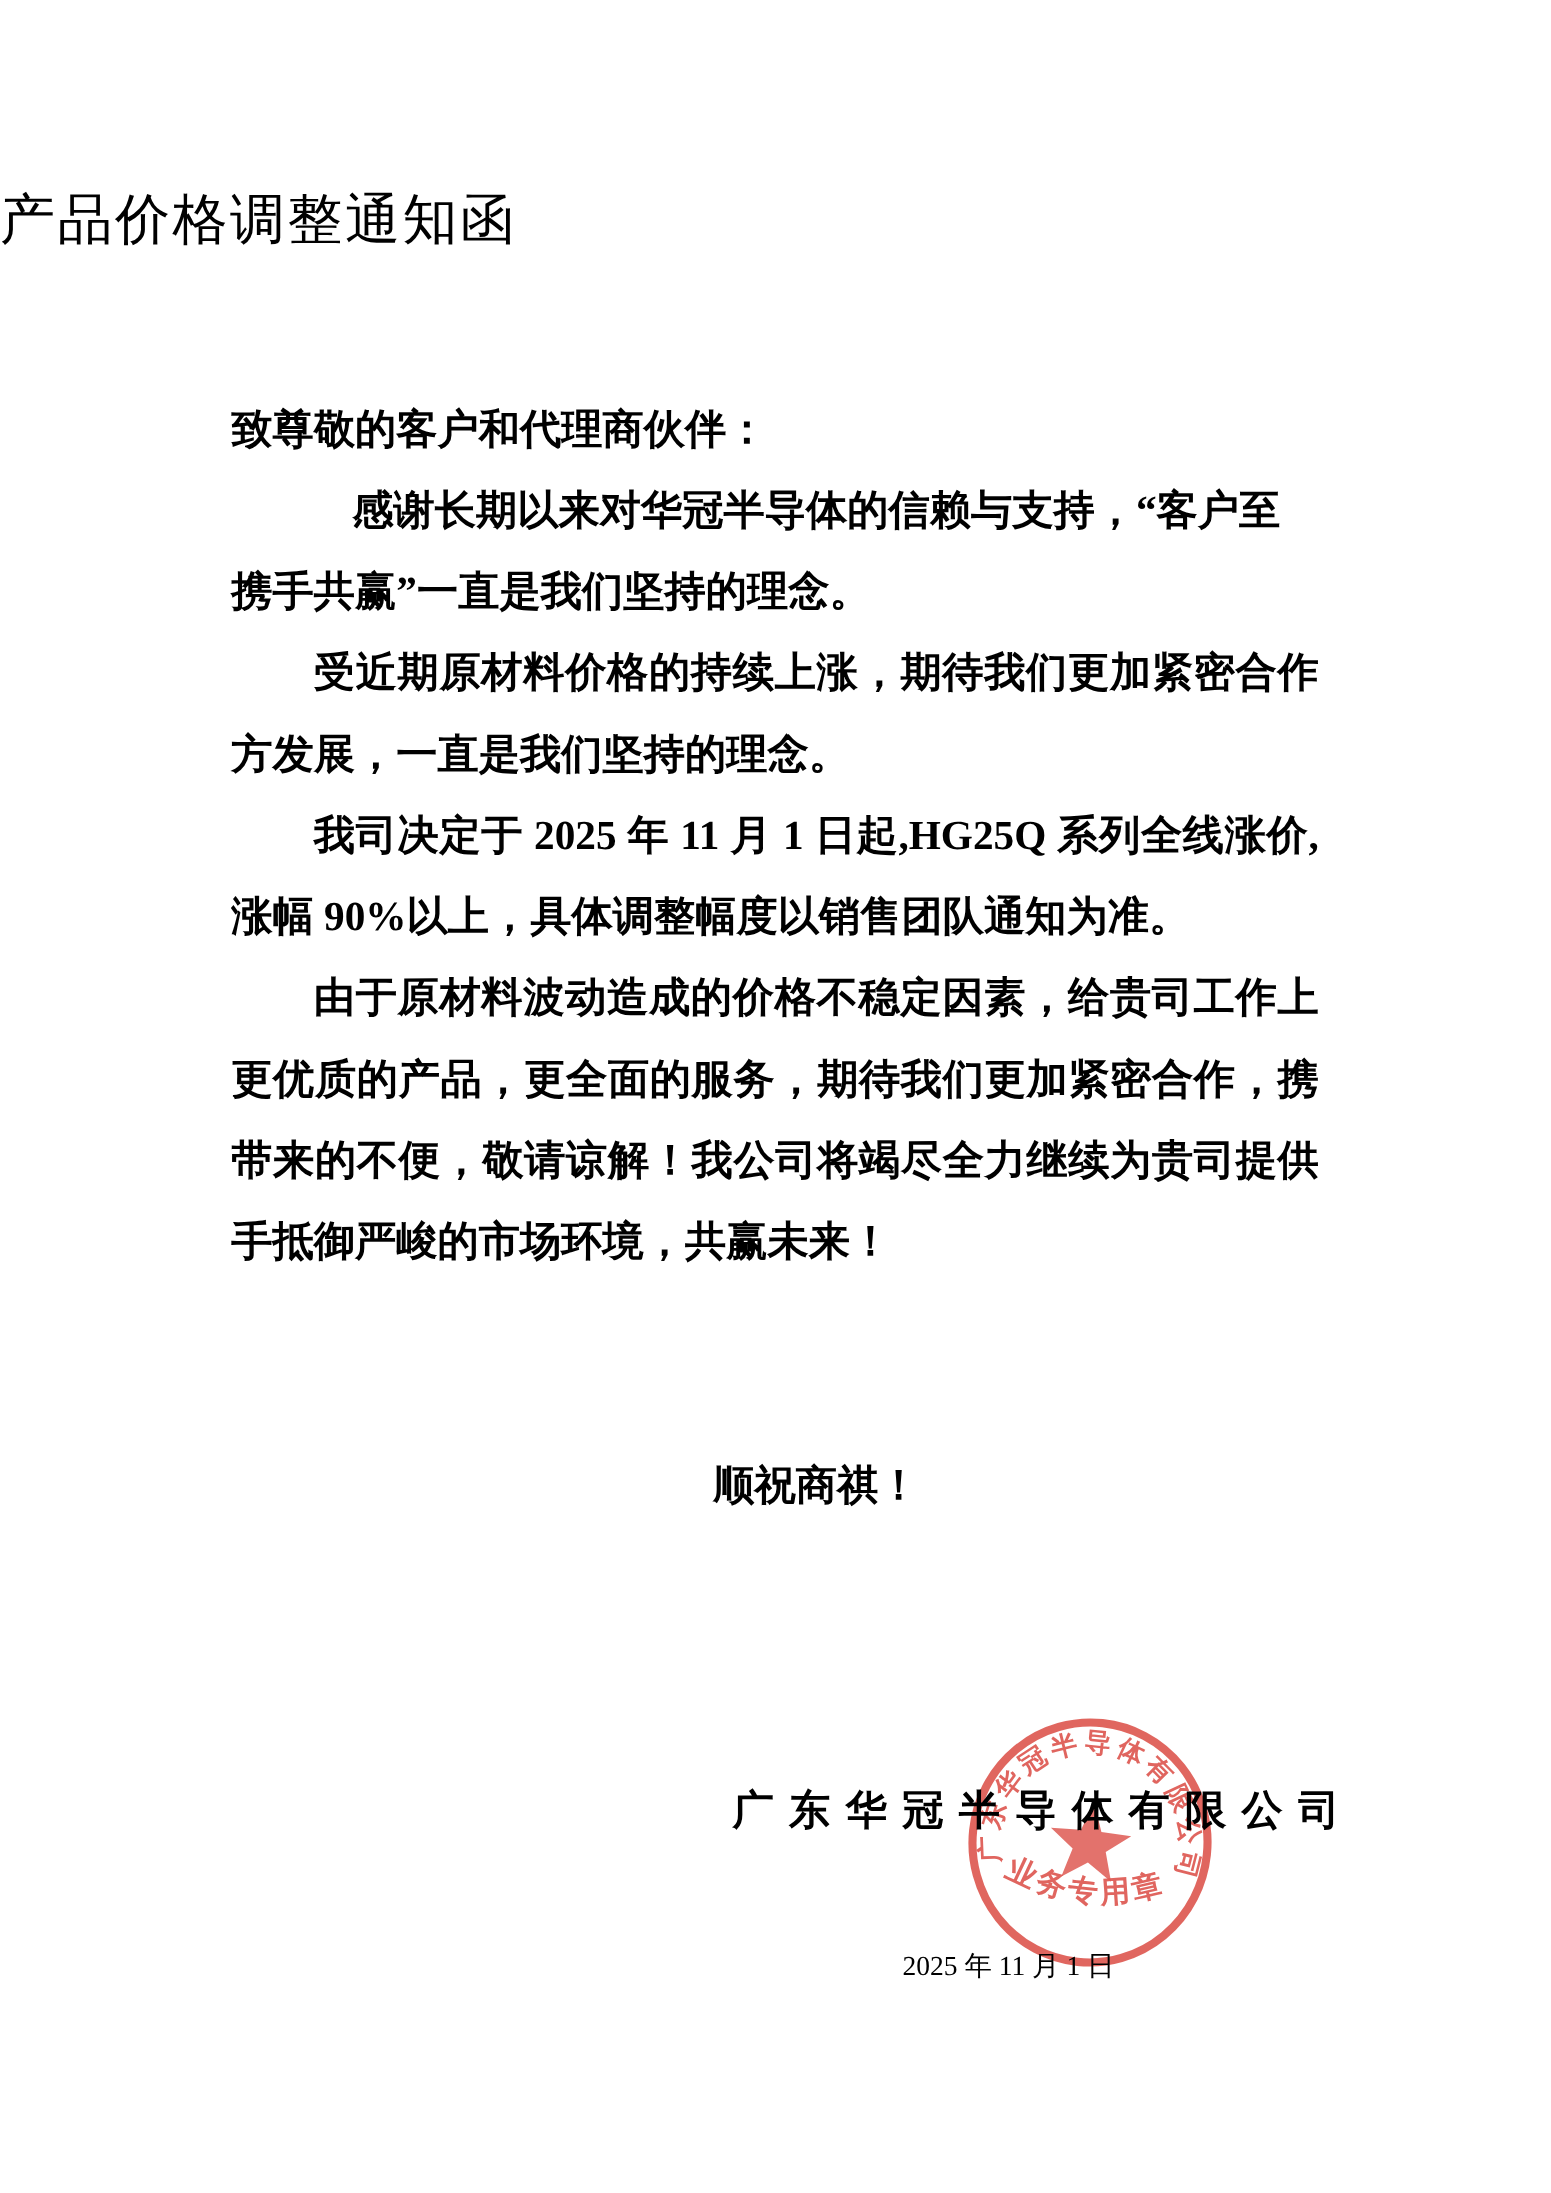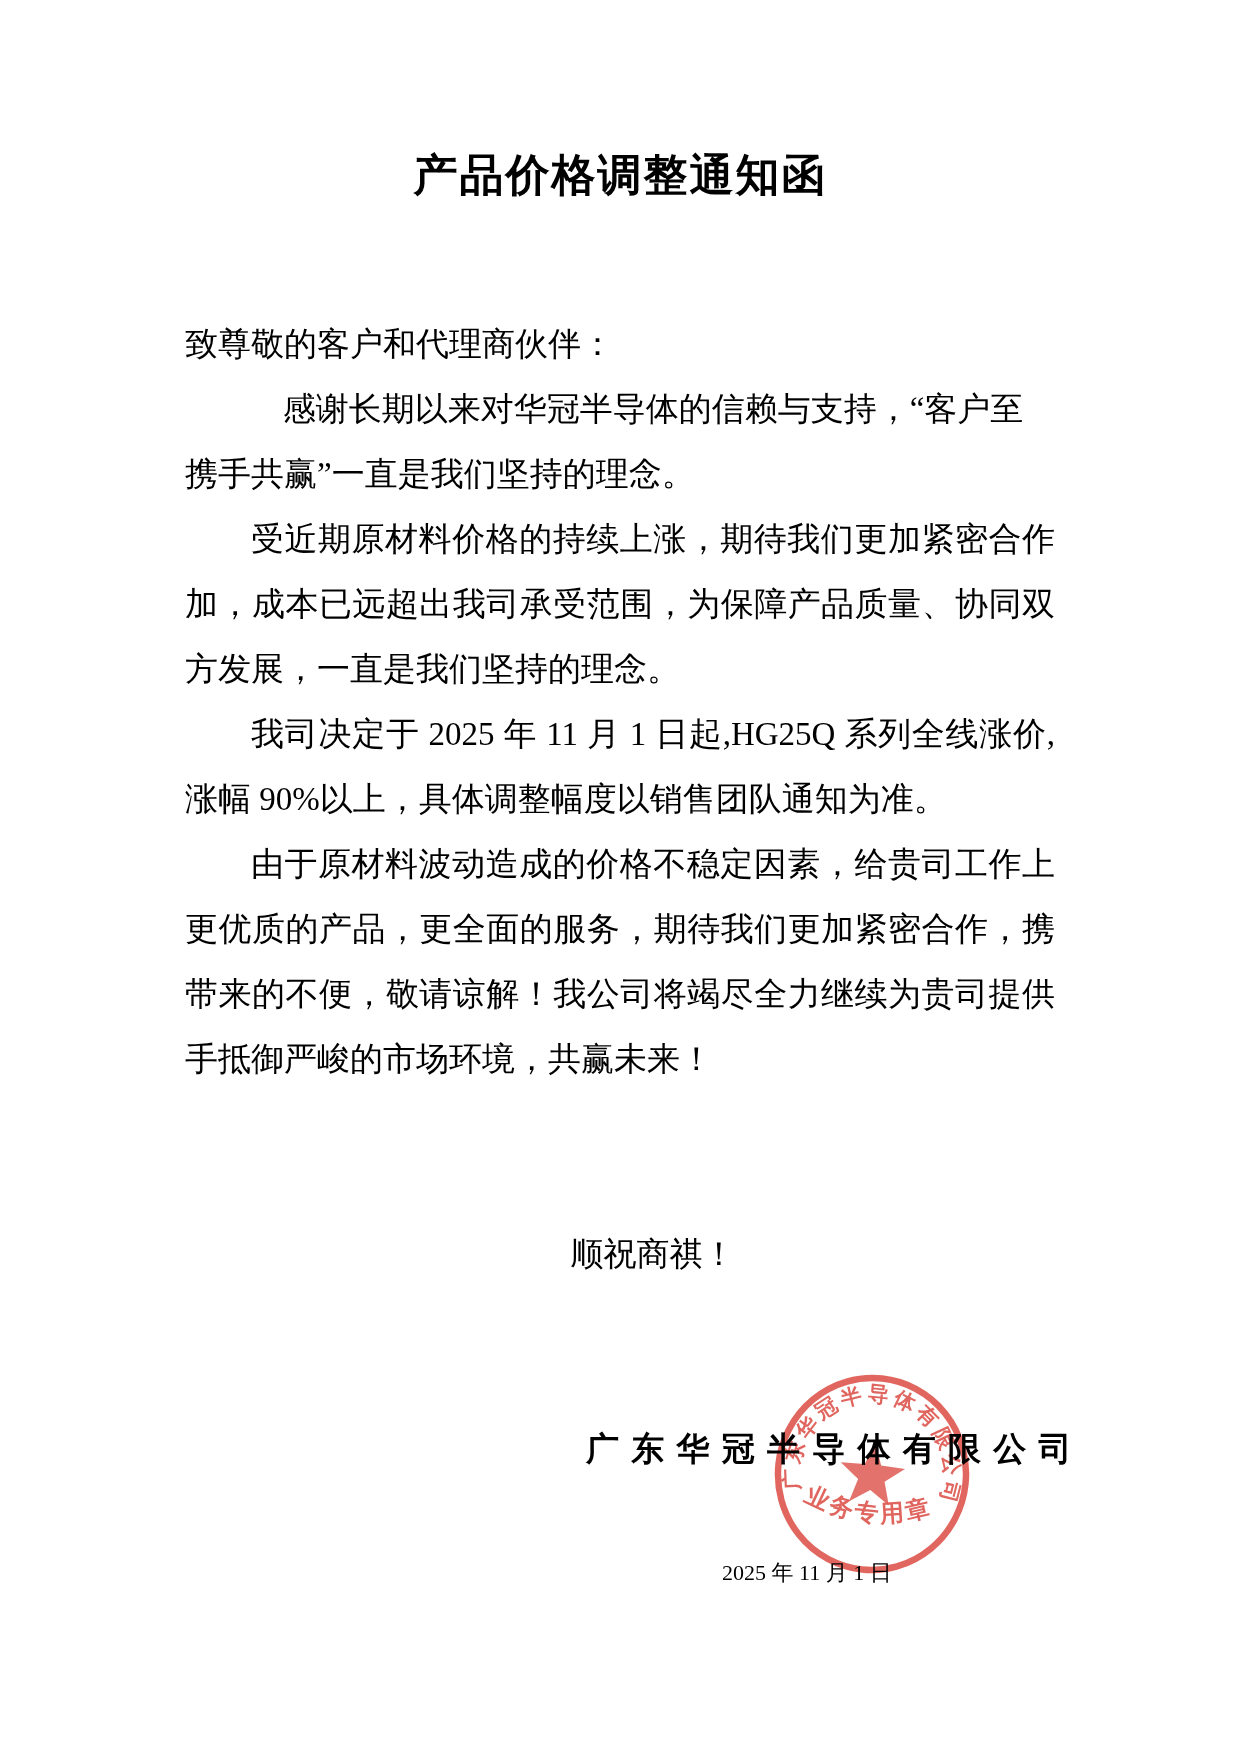--- a/index.html
+++ b/index.html
@@ -6,27 +6,27 @@
   .page{
     position:relative;
     width:1241px;height:1754px;
     background:#ffffff;
     font-family:"Liberation Serif","DejaVu Serif",serif;
     color:#000000;
     overflow:hidden;
   }
   .doc-title{
     position:absolute;top:146px;left:0;width:100%;
-    text-align:center;
-    font-size:44px;font-weight:700;letter-spacing:2px;
+    text-align:left;
+    font-size:44px;font-weight:400;letter-spacing:2px;
     line-height:60px;
   }
   .body-text{
     position:absolute;top:312px;left:185px;width:870px;
-    font-size:33px;line-height:65px;
+    font-size:33px;line-height:65px;font-weight:bold;
   }
   .line{height:65px;line-height:65px;white-space:nowrap;}
   .line.full{
     white-space:normal;
     text-align:justify;
     text-align-last:justify;
     text-justify:inter-character;
     overflow:hidden;
   }
   .line.ind{padding-left:66px;text-align:center;}
@@ -59,21 +59,20 @@
 
   <div class="doc-title">产品价格调整通知函</div>
 
   <div class="body-text">
     <div class="line">致尊敬的客户和代理商伙伴：</div>
 
     <div class="line full ind">感谢长期以来对华冠半导体的信赖与支持，“客户至上，</div>
     <div class="line">携手共赢”一直是我们坚持的理念。</div>
 
     <div class="line full ind">受近期原材料价格的持续上涨，期待我们更加紧密合作</div>
-    <div class="line full">加，成本已远超出我司承受范围，为保障产品质量、协同双</div>
     <div class="line">方发展，一直是我们坚持的理念。</div>
 
     <div class="line full ind">我司决定于 2025 年 11 月 1 日起,HG25Q 系列全线涨价,</div>
     <div class="line">涨幅 90%以上，具体调整幅度以销售团队通知为准。</div>
 
     <div class="line full ind">由于原材料波动造成的价格不稳定因素，给贵司工作上</div>
     <div class="line full">更优质的产品，更全面的服务，期待我们更加紧密合作，携</div>
     <div class="line full">带来的不便，敬请谅解！我公司将竭尽全力继续为贵司提供</div>
     <div class="line">手抵御严峻的市场环境，共赢未来！</div>
 

